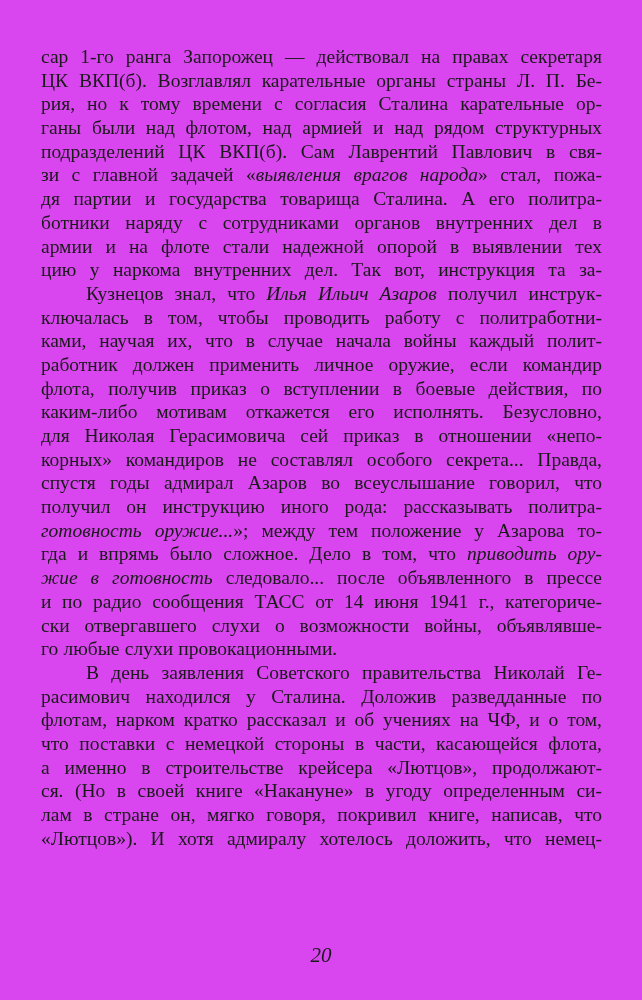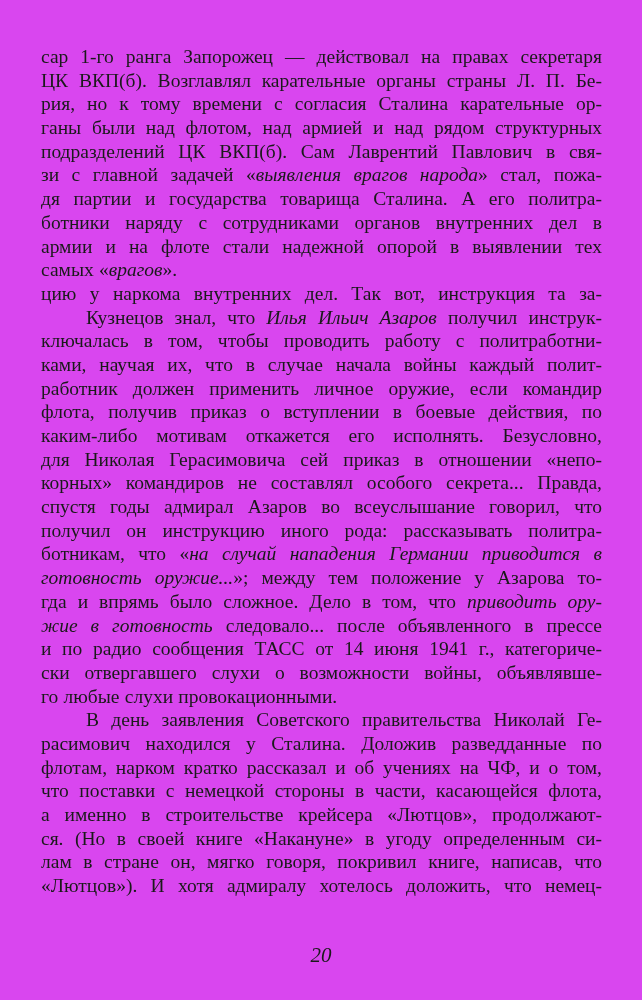--- a/index.html
+++ b/index.html
@@ -60,35 +60,33 @@
       <div class="paragraph">
         <div class="line j"><span>сар 1-го ранга Запорожец — действовал на правах секретаря</span></div>
         <div class="line j"><span>ЦК ВКП(б). Возглавлял карательные органы страны Л. П. Бе-</span></div>
         <div class="line j"><span>рия, но к тому времени с согласия Сталина карательные ор-</span></div>
         <div class="line j"><span>ганы были над флотом, над армией и над рядом структурных</span></div>
         <div class="line j"><span>подразделений ЦК ВКП(б). Сам Лаврентий Павлович в свя-</span></div>
         <div class="line j"><span>зи с главной задачей «</span><em>выявления врагов народа</em><span>» стал, пожа-</span></div>
         <div class="line j"><span>дя партии и государства товарища Сталина. А его политра-</span></div>
         <div class="line j"><span>ботники наряду с сотрудниками органов внутренних дел в</span></div>
         <div class="line j"><span>армии и на флоте стали надежной опорой в выявлении тех</span></div>
-        <div class="line"><span>самых «</span><em>врагов</em><span>».</span></div>
       </div>
       <div class="paragraph">
         <div class="line j"><span>цию у наркома внутренних дел. Так вот, инструкция та за-</span></div>
         <div class="line j indent"><span>Кузнецов знал, что </span><em>Илья Ильич Азаров</em><span> получил инструк-</span></div>
         <div class="line j"><span>ключалась в том, чтобы проводить работу с политработни-</span></div>
         <div class="line j"><span>ками, научая их, что в случае начала войны каждый полит-</span></div>
         <div class="line j"><span>работник должен применить личное оружие, если командир</span></div>
         <div class="line j"><span>флота, получив приказ о вступлении в боевые действия, по</span></div>
         <div class="line j"><span>каким-либо мотивам откажется его исполнять. Безусловно,</span></div>
         <div class="line j"><span>для Николая Герасимовича сей приказ в отношении «непо-</span></div>
         <div class="line j"><span>корных» командиров не составлял особого секрета... Правда,</span></div>
         <div class="line j"><span>спустя годы адмирал Азаров во всеуслышание говорил, что</span></div>
         <div class="line j"><span>получил он инструкцию иного рода: рассказывать политра-</span></div>
-        <div class="line j"><span>ботникам, что «</span><em>на случай нападения Германии приводится в</em></div>
         <div class="line j"><em>готовность оружие...</em><span>»; между тем положение у Азарова то-</span></div>
         <div class="line j"><span>гда и впрямь было сложное. Дело в том, что </span><em>приводить ору-</em></div>
         <div class="line j"><em>жие в готовность</em><span> следовало... после объявленного в прессе</span></div>
         <div class="line j"><span>и по радио сообщения ТАСС от 14 июня 1941 г., категориче-</span></div>
         <div class="line j"><span>ски отвергавшего слухи о возможности войны, объявлявше-</span></div>
         <div class="line"><span>го любые слухи провокационными.</span></div>
       </div>
       <div class="paragraph">
         <div class="line j indent"><span>В день заявления Советского правительства Николай Ге-</span></div>
         <div class="line j"><span>расимович находился у Сталина. Доложив разведданные по</span></div>

